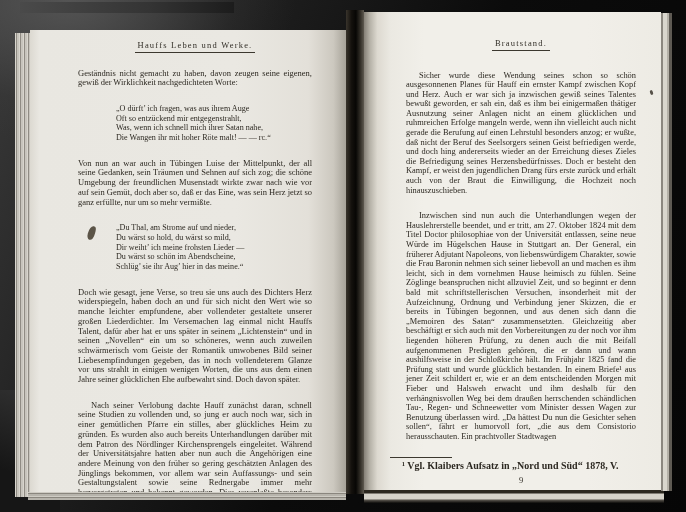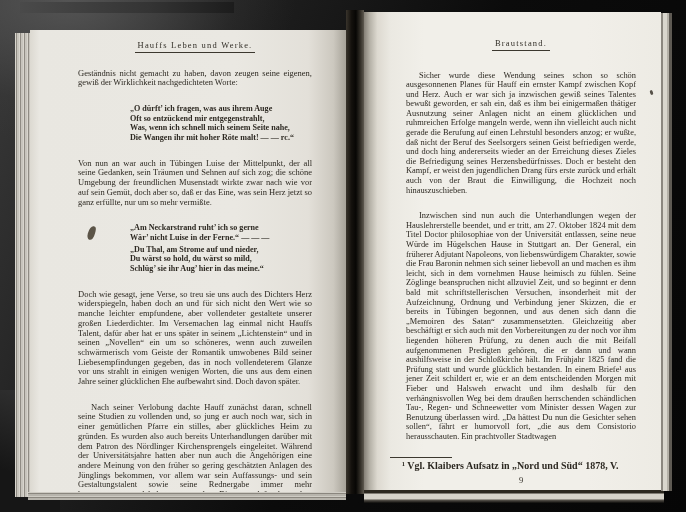--- a/index.html
+++ b/index.html
@@ -79,21 +79,21 @@
   }
   .para {
     margin: 16px;
     text-align: justify;
     hyphens: auto;
     word-spacing: -0.2px;
   }
   .left-page  .para { font-size: 8.5px; line-height: 9.7px; }
   .right-page .para { font-size: 8.4px; line-height: 9.6px; }
   .para.indent { text-indent: 13px; }
-  .poem { margin: 2px 0 2px 68px; font-weight: bold; }
+  .poem { margin: 2px 0 2px 54px; }
   .poem .pline {
     font-size: 8.1px; line-height: 9.7px;
     white-space: nowrap;
   }
   .page-number {
     text-align: center;
     font-size: 8.5px;
     margin-top: 5px;
     color: #332f28;
   }
@@ -137,31 +137,29 @@
 <div class="page left-page">
   <div class="ink-smudge"></div>
   <div class="col">
     <div class="running-header">
       <span>Hauffs Leben und Werke.</span>
     </div>
     <p class="para">Geständnis nicht gemacht zu haben, davon zeugen seine eigenen, gewiß der Wirklichkeit nachgedichteten Worte:</p>
     <div class="poem">
       <div class="pline">„O dürft’ ich fragen, was aus ihrem Auge</div>
       <div class="pline">Oft so entzückend mir entgegenstrahlt,</div>
-      <div class="pline">Was, wenn ich schnell mich seinem Seite nahe,</div>
+      <div class="pline">Was, wenn ich schnell mich ihrer Satan nahe,</div>
       <div class="pline">Die Wangen ihr mit hoher Röte malt! — — rc.“</div>
     </div>
     <p class="para">Von nun an war auch in Tübingen Luise der Mittelpunkt, der all seine Gedanken, sein Träumen und Sehnen auf sich zog; die schöne Umgebung der freundlichen Musenstadt wirkte zwar nach wie vor auf sein Gemüt, doch aber so, daß er das Eine, was sein Herz jetzt so ganz erfüllte, nur um so mehr vermißte.</p>
     <div class="poem">
-      <div class="pline">„Am Neckarstrand ruht’ ich so gerne</div>
-      <div class="pline">Wär’ nicht Luise in der Ferne.“ — — —</div>
-    </div>
-    <div class="poem">
       <div class="pline">„Du Thal, am Strome auf und nieder,</div>
       <div class="pline">Du wärst so hold, du wärst so mild,</div>
+      <div class="pline">Dir weiht’ ich meine frohsten Lieder —</div>
+      <div class="pline">Du wärst so schön im Abendscheine,</div>
       <div class="pline">Schlüg’ sie ihr Aug’ hier in das meine.“</div>
     </div>
     <p class="para">Doch wie gesagt, jene Verse, so treu sie uns auch des Dichters Herz widerspiegeln, haben doch an und für sich nicht den Wert wie so manche leichter empfundene, aber vollendeter gestaltete unserer großen Liederdichter. Im Versemachen lag einmal nicht Hauffs Talent, dafür aber hat er uns später in seinem „Lichtenstein“ und in seinen „Novellen“ ein um so schöneres, wenn auch zuweilen schwärmerisch vom Geiste der Romantik umwobenes Bild seiner Liebesempfindungen gegeben, das in noch vollendeterem Glanze vor uns strahlt in einigen wenigen Worten, die uns aus dem einen Jahre seiner glücklichen Ehe aufbewahrt sind. Doch davon später.</p>
     <p class="para indent">Nach seiner Verlobung dachte Hauff zunächst daran, schnell seine Studien zu vollenden und, so jung er auch noch war, sich in einer gemütlichen Pfarre ein stilles, aber glückliches Heim zu gründen. Es wurden also auch bereits Unterhandlungen darüber mit dem Patron des Nördlinger Kirchensprengels eingeleitet. Während der Universitätsjahre hatten aber nun auch die Angehörigen eine andere Meinung von den früher so gering geschätzten Anlagen des Jünglings bekommen, vor allem war sein Auffassungs- und sein Gestaltungstalent sowie seine Rednergabe immer mehr hervorgetreten und bekannt geworden. Dies veranlaßte besonders den Konsistorialrat Klaiber, seinen jungen Verwandten vor einer Vernachlässigung seiner etwaigen Aussichten und vor einer allzu übereilten Heirat zu warnen. Er lenkte sein Streben</p>
     <div class="page-number">8</div>
   </div>
 </div>
 
 <div class="page right-page">
   <div class="ink-speck"></div>

